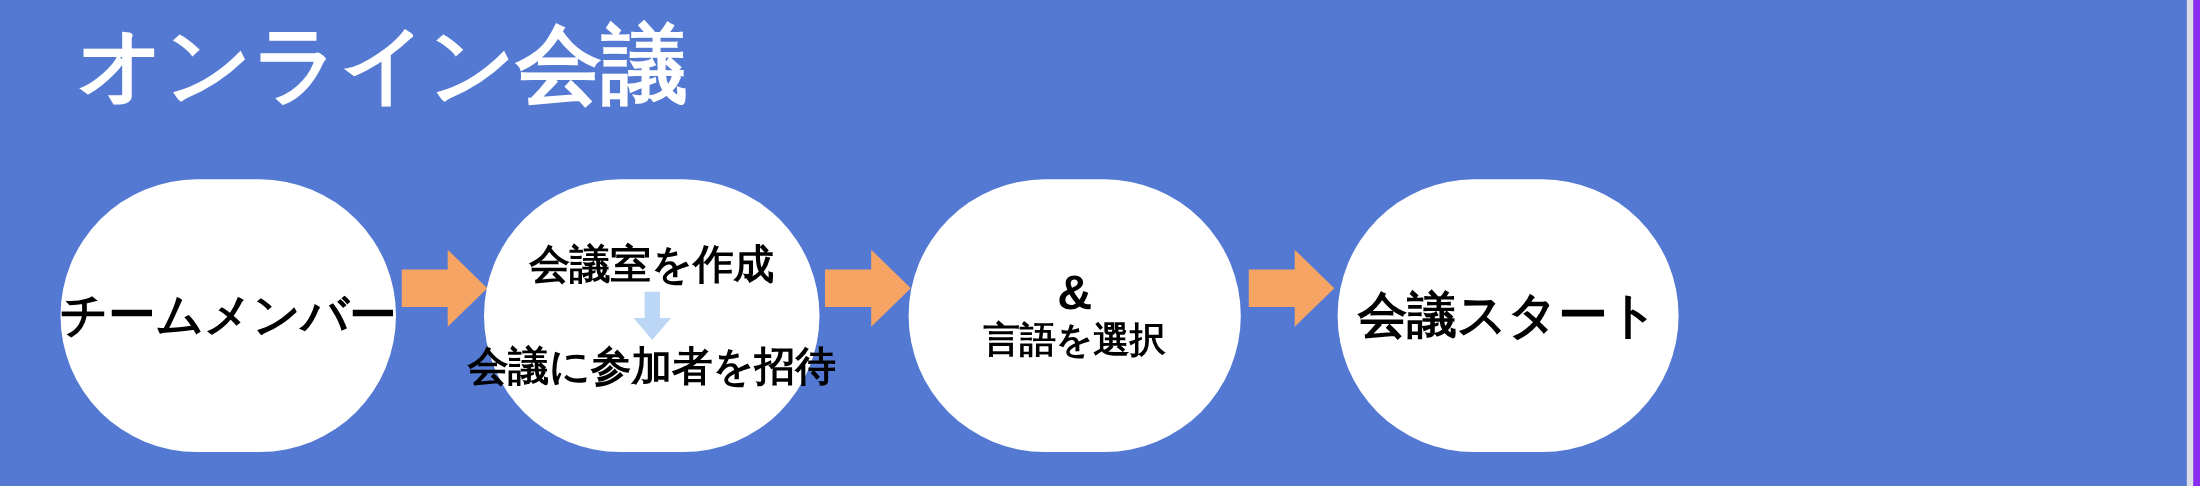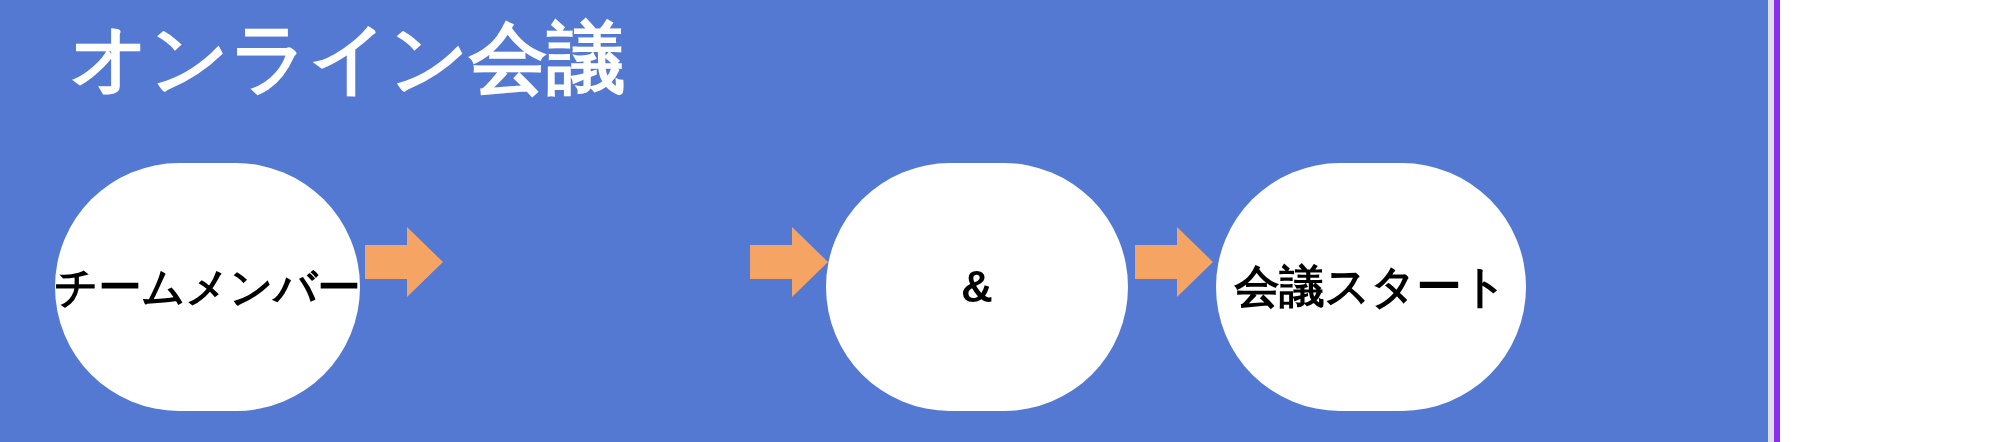--- a/index.html
+++ b/index.html
@@ -8,21 +8,21 @@
   }
   body {
     width: 2000px;
     height: 442px;
     overflow: hidden;
     font-family: "Liberation Sans", "DejaVu Sans", sans-serif;
   }
 
   #slide {
     position: relative;
-    width: 1780px;
+    width: 2000px;
     height: 442px;
     background: #5479D3;
     overflow: hidden;
   }
 
   
   #right-gutter {
     position: absolute;
     top: 0;
     right: 6px;
@@ -135,29 +135,39 @@
     <div class="node" id="node-1">
       <div class="node-line">チームメンバー</div>
     </div>
 
     <div class="conn-arrow" id="arrow-1">
       <svg width="78" height="74" viewBox="0 0 78 74" xmlns="http://www.w3.org/2000/svg">
         <polygon points="0,20 42,20 42,2 78,37 42,72 42,54 0,54" fill="#F6A464"></polygon>
       </svg>
     </div>
 
+    <div class="node" id="node-2">
+      <div class="node-line">会議室を作成</div>
+      <div class="down-arrow">
+        <svg width="34" height="44" viewBox="0 0 34 44" xmlns="http://www.w3.org/2000/svg">
+          <polygon points="10,0 24,0 24,24 34,24 17,44 0,24 10,24" fill="#BCD6F5"></polygon>
+        </svg>
+      </div>
+      <div class="node-line">会議に参加者を招待</div>
+    </div>
 
     <div class="conn-arrow" id="arrow-2">
       <svg width="78" height="74" viewBox="0 0 78 74" xmlns="http://www.w3.org/2000/svg">
         <polygon points="0,20 42,20 42,2 78,37 42,72 42,54 0,54" fill="#F6A464"></polygon>
       </svg>
     </div>
 
     <div class="node" id="node-3">
       <div class="node-line l2">&amp;</div>
+      <div class="node-line l3">言語を選択</div>
     </div>
 
     <div class="conn-arrow" id="arrow-3">
       <svg width="78" height="74" viewBox="0 0 78 74" xmlns="http://www.w3.org/2000/svg">
         <polygon points="0,20 42,20 42,2 78,37 42,72 42,54 0,54" fill="#F6A464"></polygon>
       </svg>
     </div>
 
     <div class="node" id="node-4">
       <div class="node-line">会議スタート</div>

